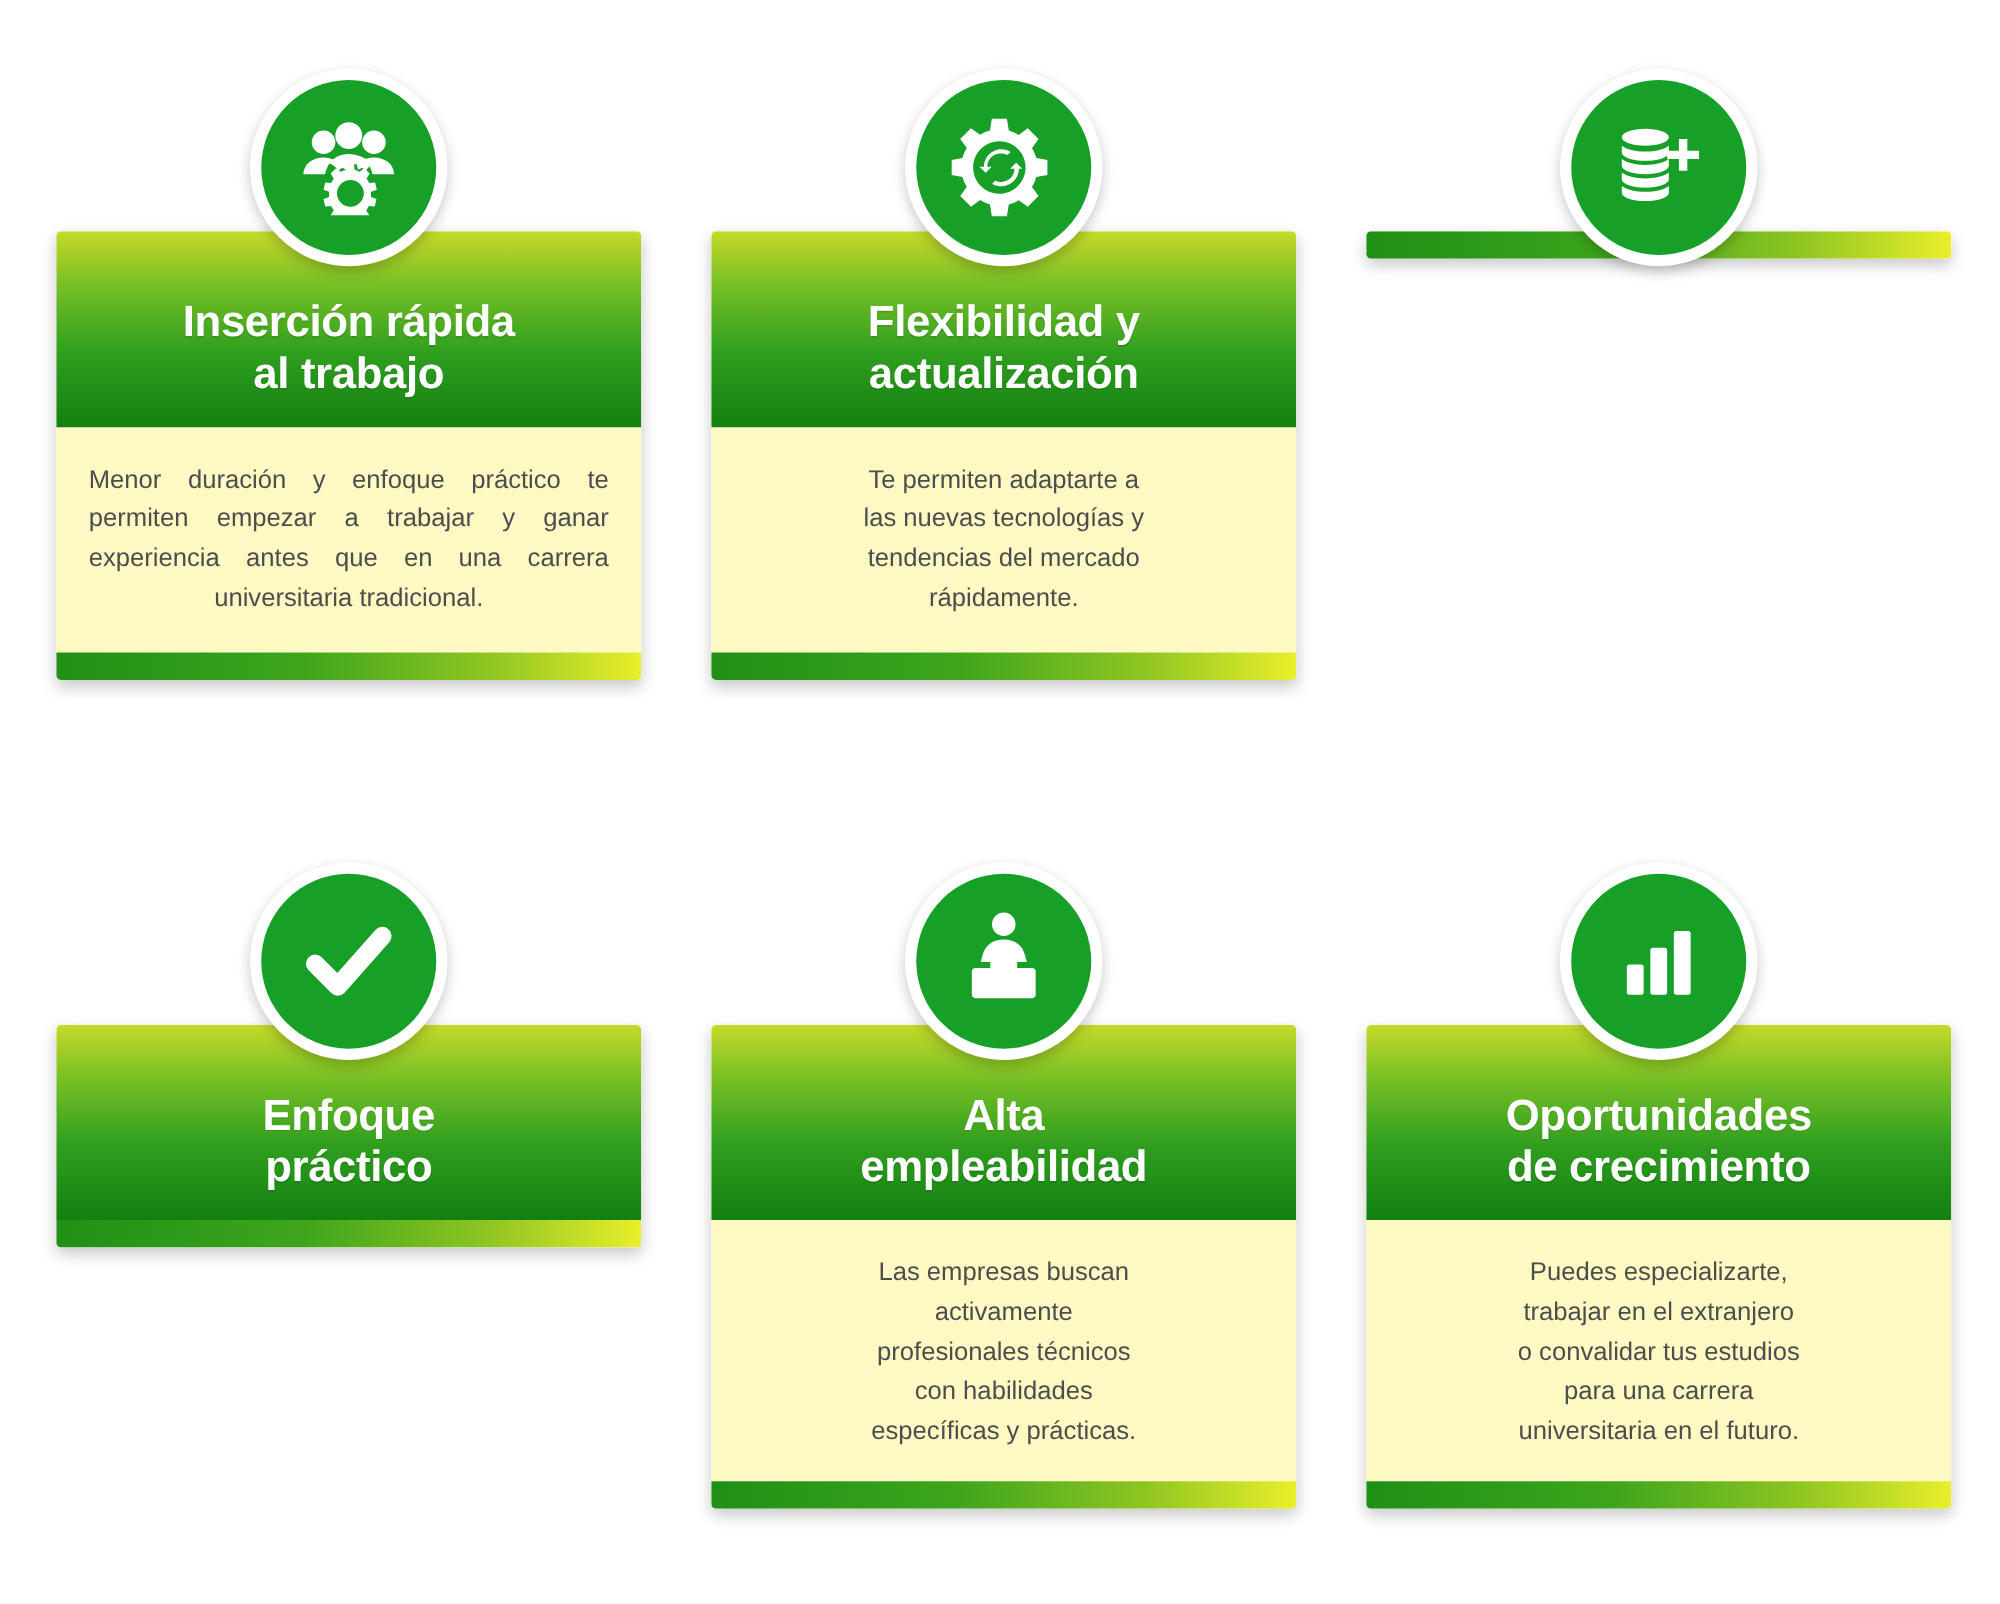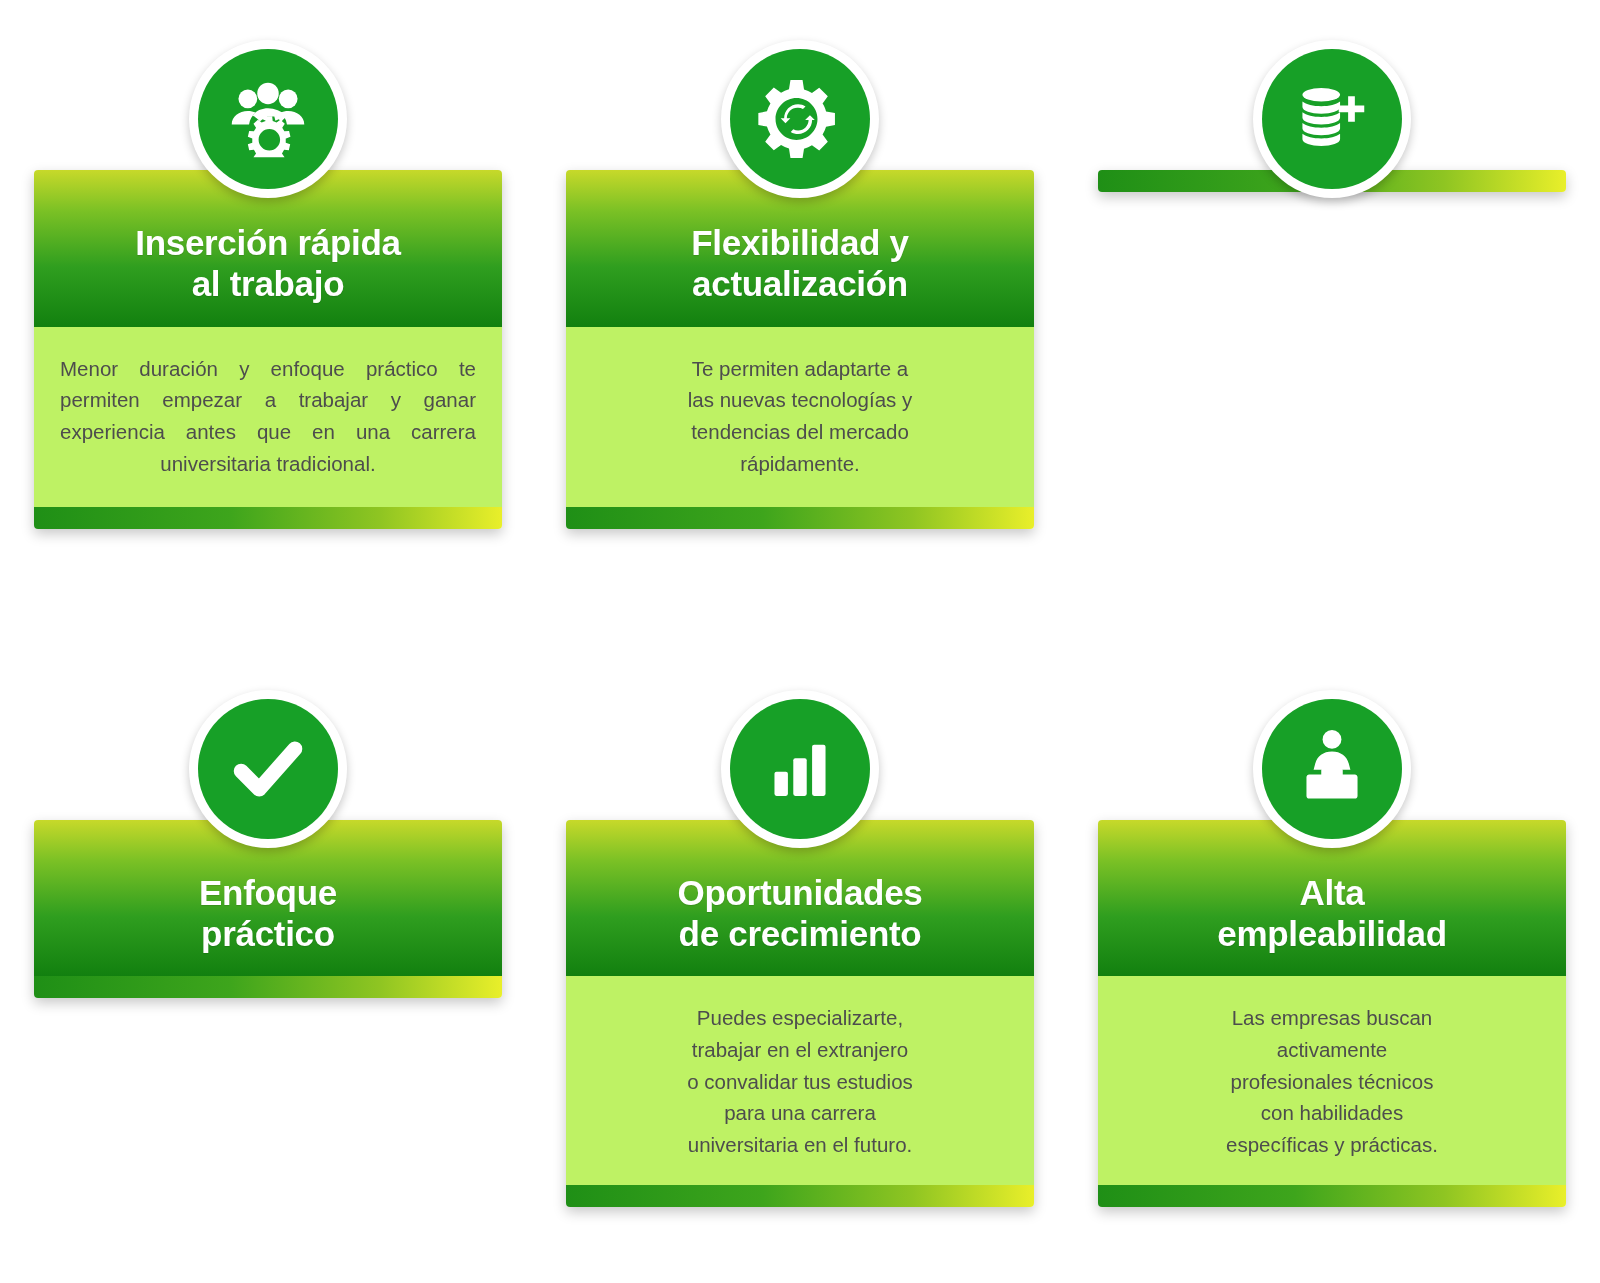--- a/index.html
+++ b/index.html
@@ -12,21 +12,21 @@
     height: 1283px;
     font-family: "Liberation Sans", sans-serif;
     overflow: hidden;
   }
 
   .board {
     position: relative;
     width: 1600px;
     height: 1283px;
     box-sizing: border-box;
-    padding: 0;
+    padding: 15px;
   }
 
   .grid {
     display: grid;
     grid-template-columns: repeat(3, 1fr);
     grid-template-rows: repeat(2, 1fr);
     column-gap: 56px;
     row-gap: 98px;
     padding: 40px 30px 42px 30px;
     box-sizing: border-box;
@@ -60,21 +60,21 @@
     color: #ffffff;
     font-size: 35px;
     font-weight: bold;
     line-height: 1.18;
     letter-spacing: -0.3px;
     text-shadow: 0 1px 1px rgba(0,0,0,0.12);
     white-space: pre-line;
   }
 
   .card-body {
-    background: #bef264;
+    background: #fef9c3;
     padding: 26px 26px 24px 26px;
     min-height: 180px;
     box-sizing: border-box;
     display: flex;
     align-items: flex-start;
     justify-content: flex-end;
   }
   .card-text {
     color: #4d4d4d;
     font-size: 20.5px;
@@ -218,20 +218,46 @@
 práctico</div>
         </div>
         <div class="card-foot"></div>
       </div>
     </div>
 
     <div class="cell row2">
       <div class="badge">
         <div class="badge-inner">
           <svg viewBox="0 0 64 64" fill="#ffffff" aria-hidden="true">
+            <circle cx="32" cy="10" r="7"></circle>
+            <path d="M32 19c-6.5 0-11 3.5-12.5 9l-1.2 4.5h8.8L26 49h4.3l1.7-13 1.7 13H38l-1.1-16.5h8.8L44.5 28C43 22.5 38.5 19 32 19z"></path>
+            <path d="M24 36h-9c-1.1 0-2 .9-2 2v14c0 1.1.9 2 2 2h34c1.1 0 2-.9 2-2V38c0-1.1-.9-2-2-2h-9v-3c0-1.1-.9-2-2-2h-12c-1.1 0-2 .9-2 2v3zm4-2h8v2h-8v-2z"></path>
+          </svg>
+        </div>
+      </div>
+      <div class="card">
+        <div class="card-head">
+          <div class="card-title">Alta
+empleabilidad</div>
+        </div>
+        <div class="card-body">
+          <div class="card-text center">Las empresas buscan
+activamente
+profesionales técnicos
+con habilidades
+específicas y prácticas.</div>
+        </div>
+        <div class="card-foot"></div>
+      </div>
+    </div>
+
+    <div class="cell row2">
+      <div class="badge">
+        <div class="badge-inner">
+          <svg viewBox="0 0 64 64" fill="#ffffff" aria-hidden="true">
             <rect x="13" y="34" width="10" height="18" rx="1.5"></rect>
             <rect x="27" y="24" width="10" height="28" rx="1.5"></rect>
             <rect x="41" y="14" width="10" height="38" rx="1.5"></rect>
           </svg>
         </div>
       </div>
       <div class="card">
         <div class="card-head">
           <div class="card-title">Oportunidades
 de crecimiento</div>
@@ -240,40 +266,14 @@
           <div class="card-text center">Puedes especializarte,
 trabajar en el extranjero
 o convalidar tus estudios
 para una carrera
 universitaria en el futuro.</div>
         </div>
         <div class="card-foot"></div>
       </div>
     </div>
 
-    <div class="cell row2">
-      <div class="badge">
-        <div class="badge-inner">
-          <svg viewBox="0 0 64 64" fill="#ffffff" aria-hidden="true">
-            <circle cx="32" cy="10" r="7"></circle>
-            <path d="M32 19c-6.5 0-11 3.5-12.5 9l-1.2 4.5h8.8L26 49h4.3l1.7-13 1.7 13H38l-1.1-16.5h8.8L44.5 28C43 22.5 38.5 19 32 19z"></path>
-            <path d="M24 36h-9c-1.1 0-2 .9-2 2v14c0 1.1.9 2 2 2h34c1.1 0 2-.9 2-2V38c0-1.1-.9-2-2-2h-9v-3c0-1.1-.9-2-2-2h-12c-1.1 0-2 .9-2 2v3zm4-2h8v2h-8v-2z"></path>
-          </svg>
-        </div>
-      </div>
-      <div class="card">
-        <div class="card-head">
-          <div class="card-title">Alta
-empleabilidad</div>
-        </div>
-        <div class="card-body">
-          <div class="card-text center">Las empresas buscan
-activamente
-profesionales técnicos
-con habilidades
-específicas y prácticas.</div>
-        </div>
-        <div class="card-foot"></div>
-      </div>
-    </div>
-
   </div>
 </div>
 
 </body></html>

